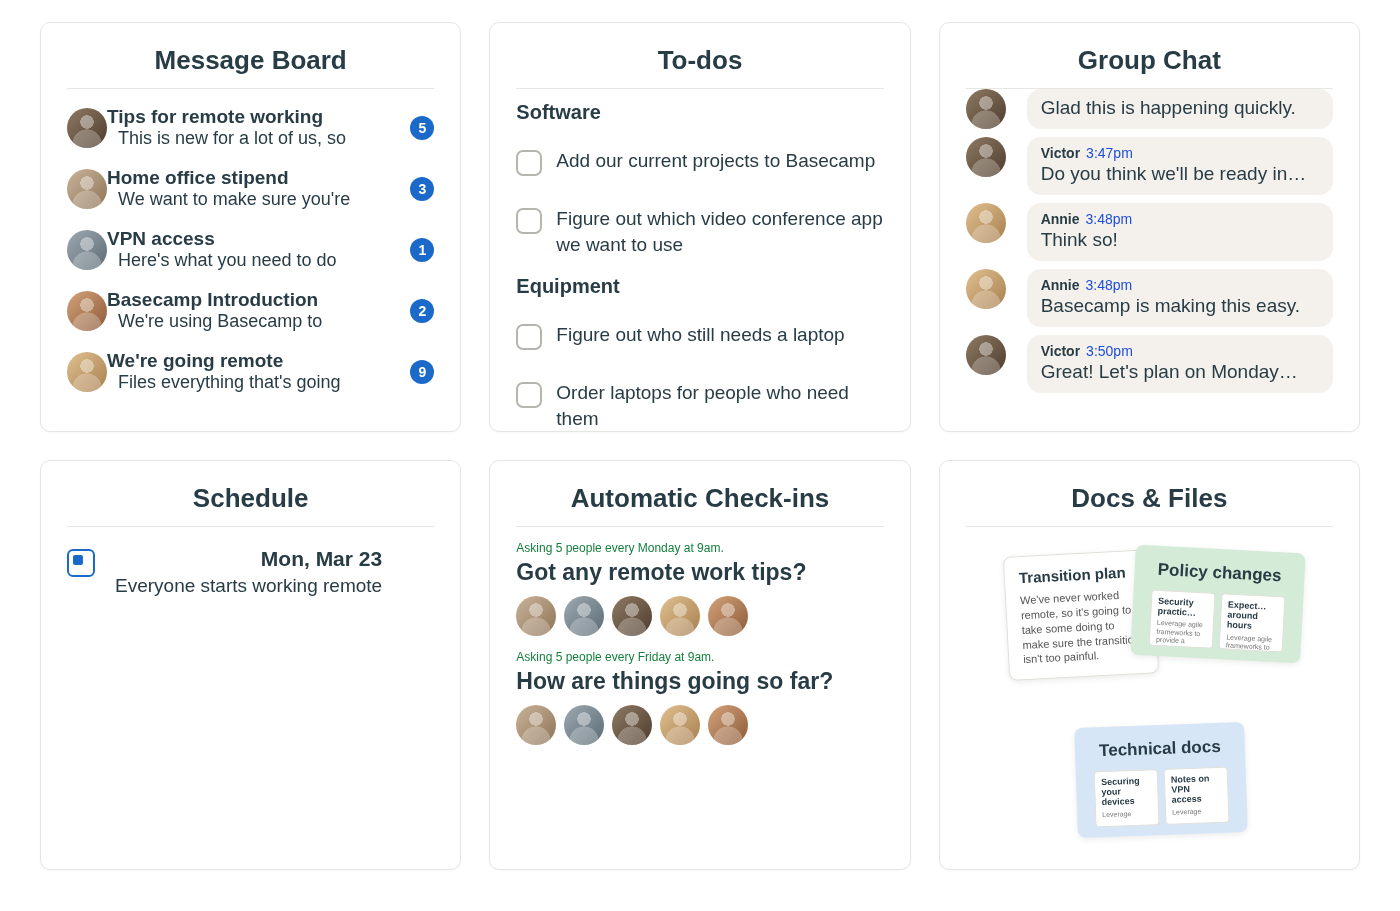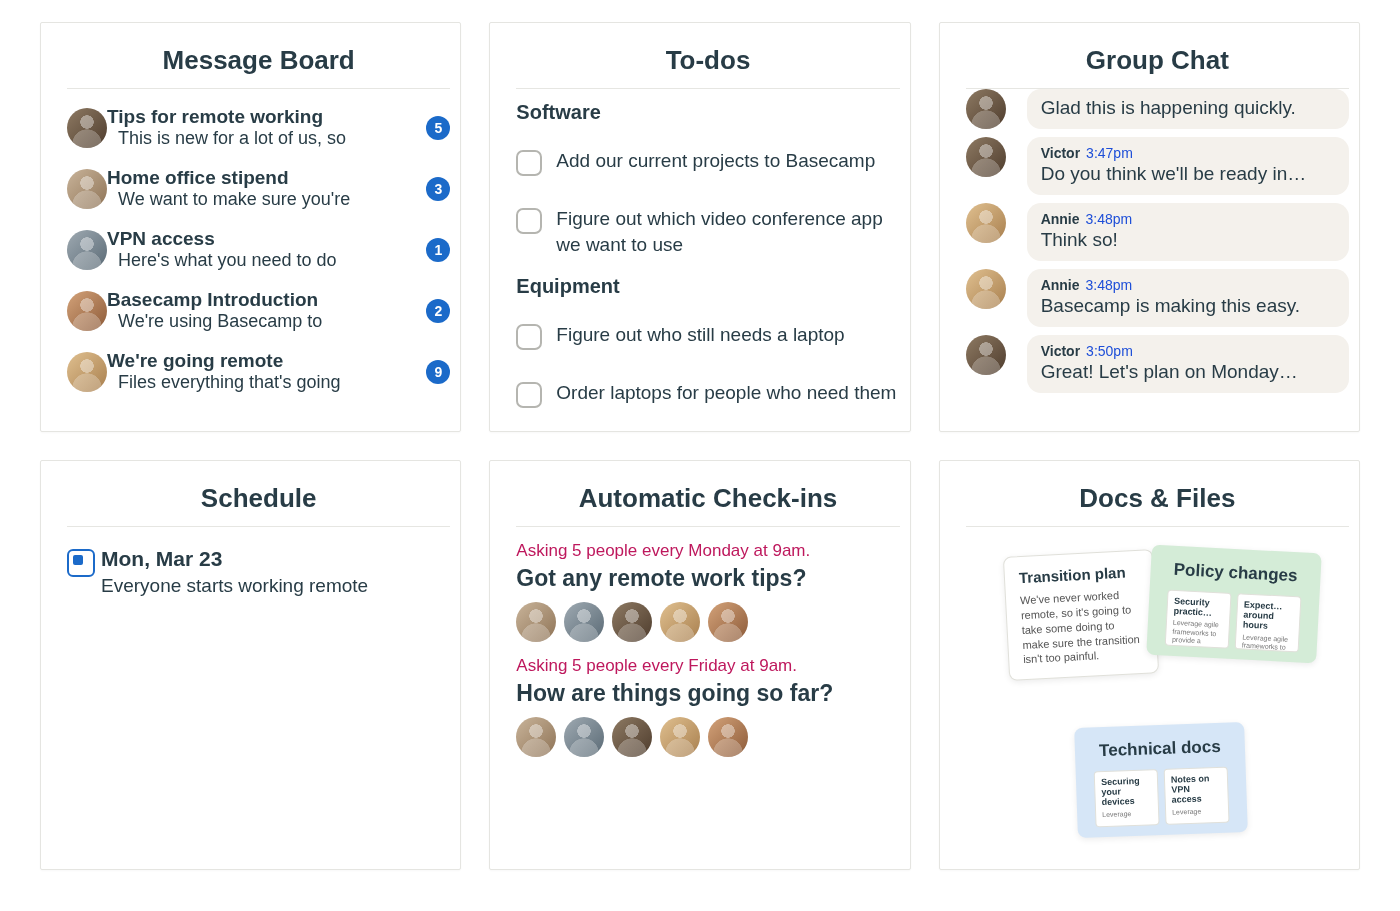--- a/index.html
+++ b/index.html
@@ -11,22 +11,22 @@
   }
   .grid {
     display: grid;
     grid-template-columns: repeat(3, 1fr);
     gap: 28px;
     max-width: 1320px;
     margin: 0 auto;
   }
   .card {
     border: 1px solid #e5e5e1;
-    border-radius: 2px;
-    padding: 22px 10px 0 26px;
+    border-radius: 10px;
+    padding: 22px 26px 0 26px;
     height: 410px;
     overflow: hidden;
     position: relative;
     box-shadow: 0 1px 2px rgba(0,0,0,0.03);
   }
   .card-title {
     text-align: center;
     font-size: 26px;
     font-weight: 700;
     color: #283c46;
@@ -108,42 +108,42 @@
     padding:8px 14px 10px 14px;
     flex:1 1 auto;
     min-width:0;
   }
   .bubble .meta{ font-size:14px; margin-bottom:2px;}
   .bubble .meta .name{font-weight:700;color:#283c46;}
   .bubble .meta .time{color:#1d4ed8;margin-left:6px;}
   .bubble .text{font-size:19px;color:#283c46;white-space:nowrap;overflow:hidden;text-overflow:ellipsis;}
   .chat-top .bubble .text{white-space:normal;}
   
-  .sched-row{ display:flex; gap:6px; padding-top:12px;}
+  .sched-row{ display:flex; gap:20px; padding-top:12px;text-align:right;}
   .cal-icon{
     width:28px;height:28px;flex:0 0 28px;
     border-radius:6px;
     background:#fff;
     border:2px solid #1b6ac9;
     position:relative;
     margin-top:2px;
   }
   .cal-icon::before{
     content:"";
     position:absolute;
     top:4px;left:4px;
     width:10px;height:10px;
     background:#1b6ac9;
     border-radius:2px;
   }
   .sched-body .date{font-weight:700;font-size:21px;color:#283c46;}
   .sched-body .desc{font-size:19px;color:#283c46;line-height:1.35;margin-top:2px;}
   
   .ci-block{margin-top:14px;}
-  .ci-meta{font-size:17px;color:#be185d;margin-bottom:4px;}
+  .ci-meta{font-size:12px;color:#15803d;margin-bottom:4px;}
   .ci-question{font-size:23px;font-weight:700;color:#283c46;margin-bottom:10px;}
   .avatar-row{display:flex;gap:8px;}
   .avatar-row .avatar{width:40px;height:40px;flex:0 0 40px;}
   
   .docs-area{position:relative;height:320px;}
   .doc-card{
     position:absolute;
     background:#fff;
     border:1px solid #e0e0da;
     border-radius:8px;

